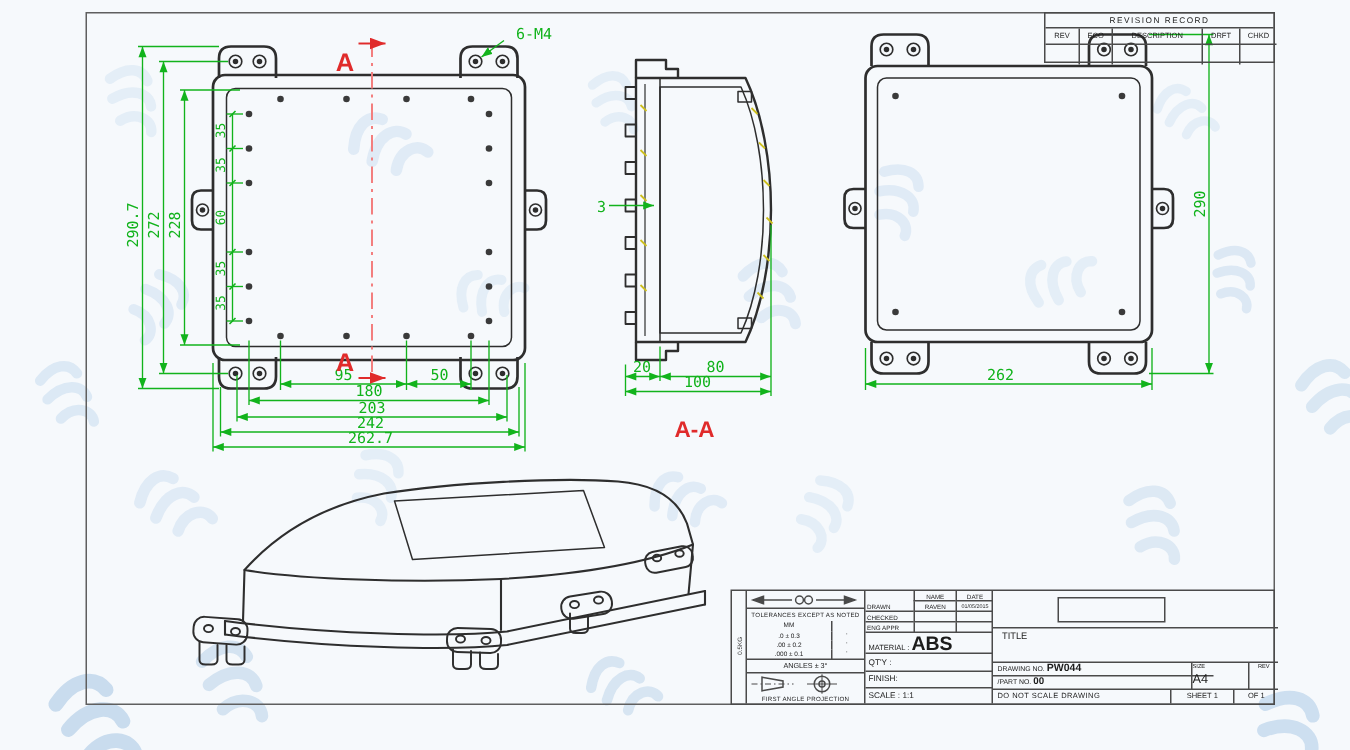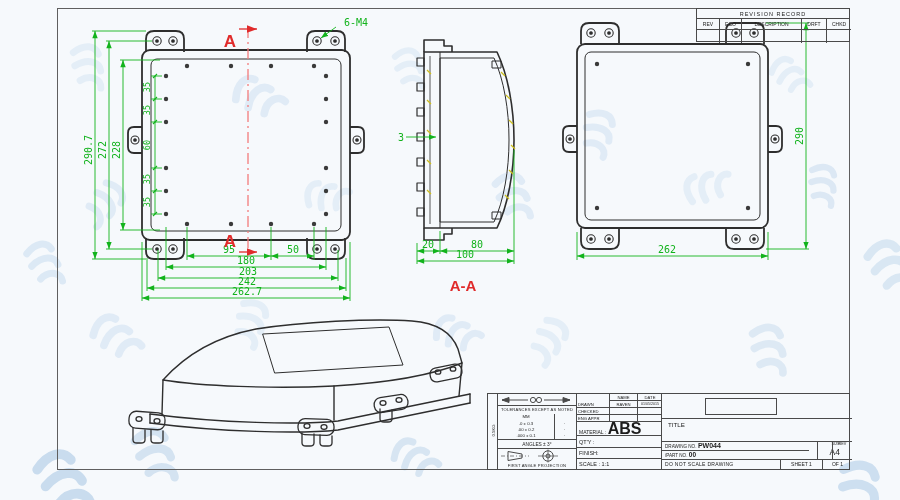--- a/index.html
+++ b/index.html
@@ -43,21 +43,21 @@
   .mid .bb{border-bottom:1px solid #4a4a4a;}
   .mid .row{position:absolute;left:0;width:85px;box-sizing:border-box;border-bottom:1px solid #4a4a4a;
             padding-left:2px;white-space:nowrap;overflow:hidden;}
   .rgt{left:173px;top:0;width:190px;height:75px;border-left:1px solid #4a4a4a;}
   .rgt .band1{position:absolute;left:0;top:0;width:190px;height:25px;border-bottom:1px solid #4a4a4a;box-sizing:border-box;}
   .rgt .logo{position:absolute;left:43px;top:4px;width:72px;height:17px;border:1px solid #4a4a4a;box-sizing:border-box;}
   .rgt .band2{position:absolute;left:0;top:25px;width:190px;height:23px;border-bottom:1px solid #4a4a4a;box-sizing:border-box;font-size:6.2px;padding:2px 0 0 6px;}
   .rgt .band3{position:absolute;left:0;top:48px;width:190px;height:18px;border-bottom:1px solid #4a4a4a;box-sizing:border-box;}
   .rgt .dno{position:absolute;left:0;top:0;width:147px;height:9px;border-bottom:1px solid #4a4a4a;box-sizing:border-box;padding-left:3px;white-space:nowrap;}
   .rgt .pno{position:absolute;left:0;top:9px;width:147px;height:9px;padding-left:3px;white-space:nowrap;}
-  .rgt .size{position:absolute;left:155px;top:0;width:23px;height:18px;border-left:1px solid #4a4a4a;box-sizing:border-box;text-align:right;}
+  .rgt .size{position:absolute;left:132px;top:0;width:23px;height:18px;border-left:1px solid #4a4a4a;box-sizing:border-box;text-align:left;}
   .rgt .rev{position:absolute;left:170px;top:0;width:20px;height:18px;border-left:1px solid #4a4a4a;box-sizing:border-box;text-align:center;}
   .rgt .band4{position:absolute;left:0;top:66px;width:190px;height:9px;box-sizing:border-box;}
   .rgt .dns{position:absolute;left:0;top:0;width:118px;height:9px;line-height:9px;padding-left:3px;letter-spacing:.3px;}
   .rgt .sheet{position:absolute;left:118px;top:0;width:42px;height:9px;line-height:9px;border-left:1px solid #4a4a4a;box-sizing:border-box;text-align:center;}
   .rgt .of{position:absolute;left:160px;top:0;width:30px;height:9px;line-height:9px;border-left:1px solid #4a4a4a;box-sizing:border-box;text-align:center;}
   .b{font-weight:bold;}
 </style>
 </head>
 <body>
 
@@ -445,21 +445,21 @@
       <div class="nc bl bb" style="left:60px;top:7px;width:25px;height:7px;text-align:center;font-size:3.6px;">01/05/2015</div>
       <div class="nc bb" style="left:0;top:14px;width:32px;height:7px;padding-left:1px;">CHECKED</div>
       <div class="nc bl bb" style="left:32px;top:14px;width:28px;height:7px;"></div>
       <div class="nc bl bb" style="left:60px;top:14px;width:25px;height:7px;"></div>
       <div class="nc" style="left:0;top:21px;width:32px;height:7px;padding-left:1px;">ENG APPR</div>
       <div class="nc bl" style="left:32px;top:21px;width:28px;height:7px;"></div>
       <div class="nc bl" style="left:60px;top:21px;width:25px;height:7px;"></div>
     </div>
     <div class="row" style="top:28px;height:14px;line-height:14px;">
       <span style="font-size:5px;">MATERIAL :</span>
-      <span class="b" style="font-size:16px;">ABS</span>
+      <span class="b" style="font-size:13px;">ABS</span>
     </div>
     <div class="row" style="top:42px;height:12px;line-height:12px;font-size:5.5px;">QT'Y :</div>
     <div class="row" style="top:54px;height:11px;line-height:11px;font-size:5.5px;">FINISH:</div>
     <div class="row" style="top:65px;height:10px;line-height:10px;font-size:5.5px;border-bottom:none;">SCALE : 1:1</div>
   </div>
 
   <div class="tb rgt">
     <div class="band1">
       <div class="logo"></div>
     </div>

